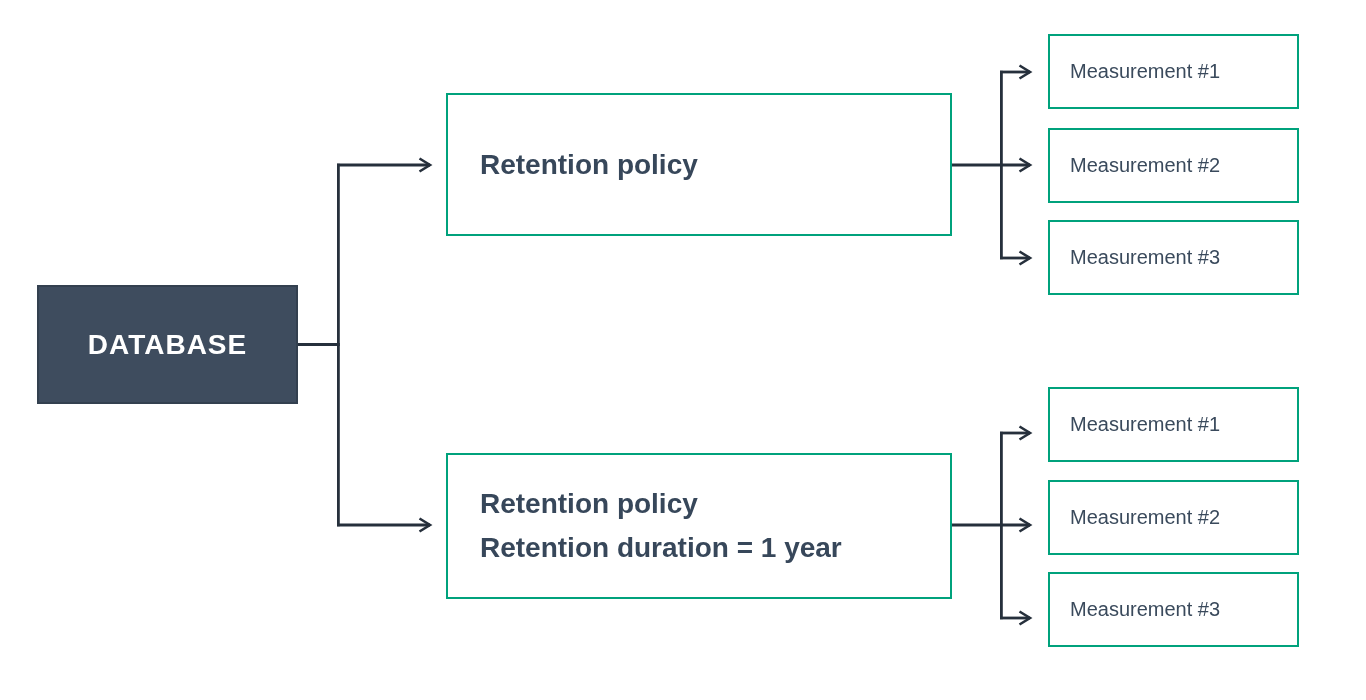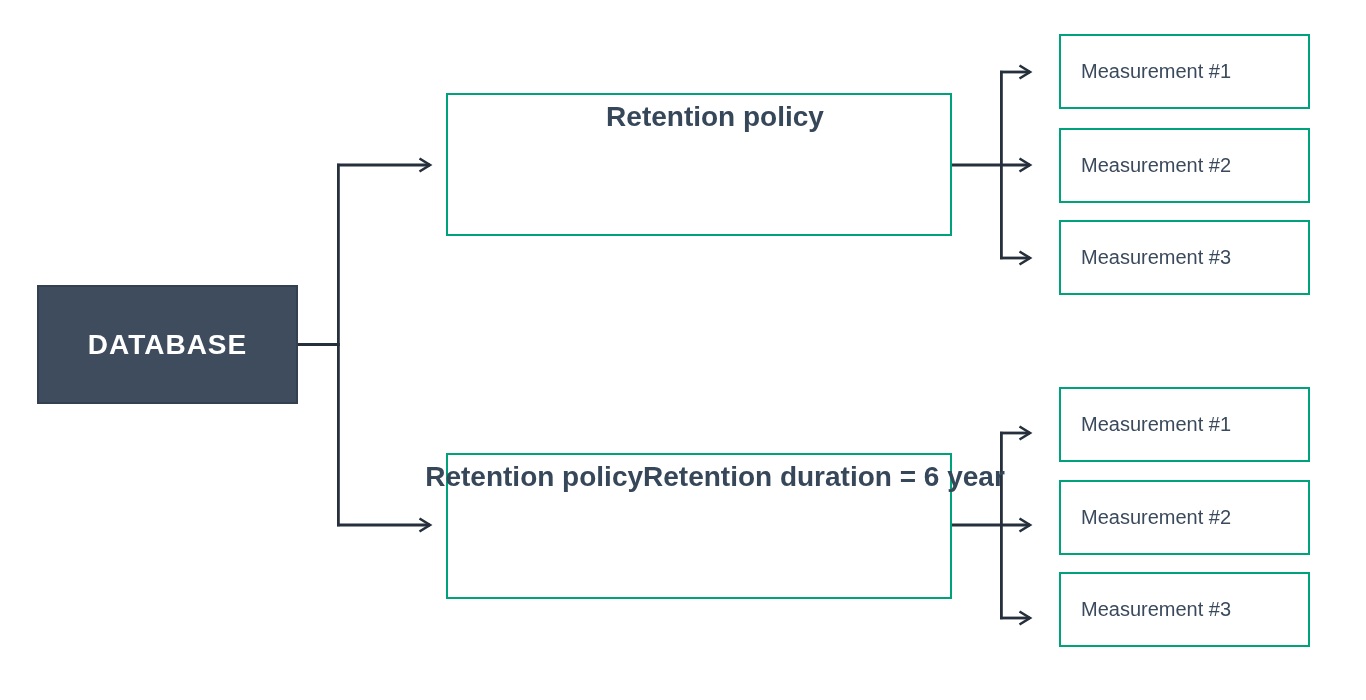--- a/index.html
+++ b/index.html
@@ -48,21 +48,21 @@
   }
   
   .policy-node {
     position: absolute;
     left: 446px;
     width: 506px;
     box-sizing: border-box;
     background: #ffffff;
     border: 2px solid #00A27C;
     display: flex;
-    flex-direction: row;
+    flex-direction: column;
     justify-content: center;
     padding-left: 32px;
   }
   .pol-top { top: 93px; height: 143px; }
   .pol-bottom { top: 453px; height: 146px; }
   .pol-line {
     color: #37475A;
     font-size: 28px;
     font-weight: 700;
     line-height: 44px;
@@ -73,21 +73,20 @@
     position: absolute;
     left: 1048px;
     width: 251px;
     height: 75px;
     box-sizing: border-box;
     background: #ffffff;
     border: 2px solid #00A27C;
     display: flex;
     align-items: center;
     padding-left: 20px;
-    margin-left: 11px;
   }
   .meas-node span {
     color: #3A4A5C;
     font-size: 20px;
     font-weight: 400;
     white-space: nowrap;
   }
   .m-t1 { top: 34px; }
   .m-t2 { top: 128px; }
   .m-t3 { top: 220px; }
@@ -127,21 +126,21 @@
   <div class="db-node">
     <span>DATABASE</span>
   </div>
 
   <div class="policy-node pol-top">
     <div class="pol-line">Retention policy</div>
   </div>
 
   <div class="policy-node pol-bottom">
     <div class="pol-line">Retention policy</div>
-    <div class="pol-line">Retention duration = 6 year</div>
+    <div class="pol-line">Retention duration = 1 year</div>
   </div>
 
   <div class="meas-node m-t1">
     <span>Measurement #1</span>
   </div>
   <div class="meas-node m-t2">
     <span>Measurement #2</span>
   </div>
   <div class="meas-node m-t3">
     <span>Measurement #3</span>

